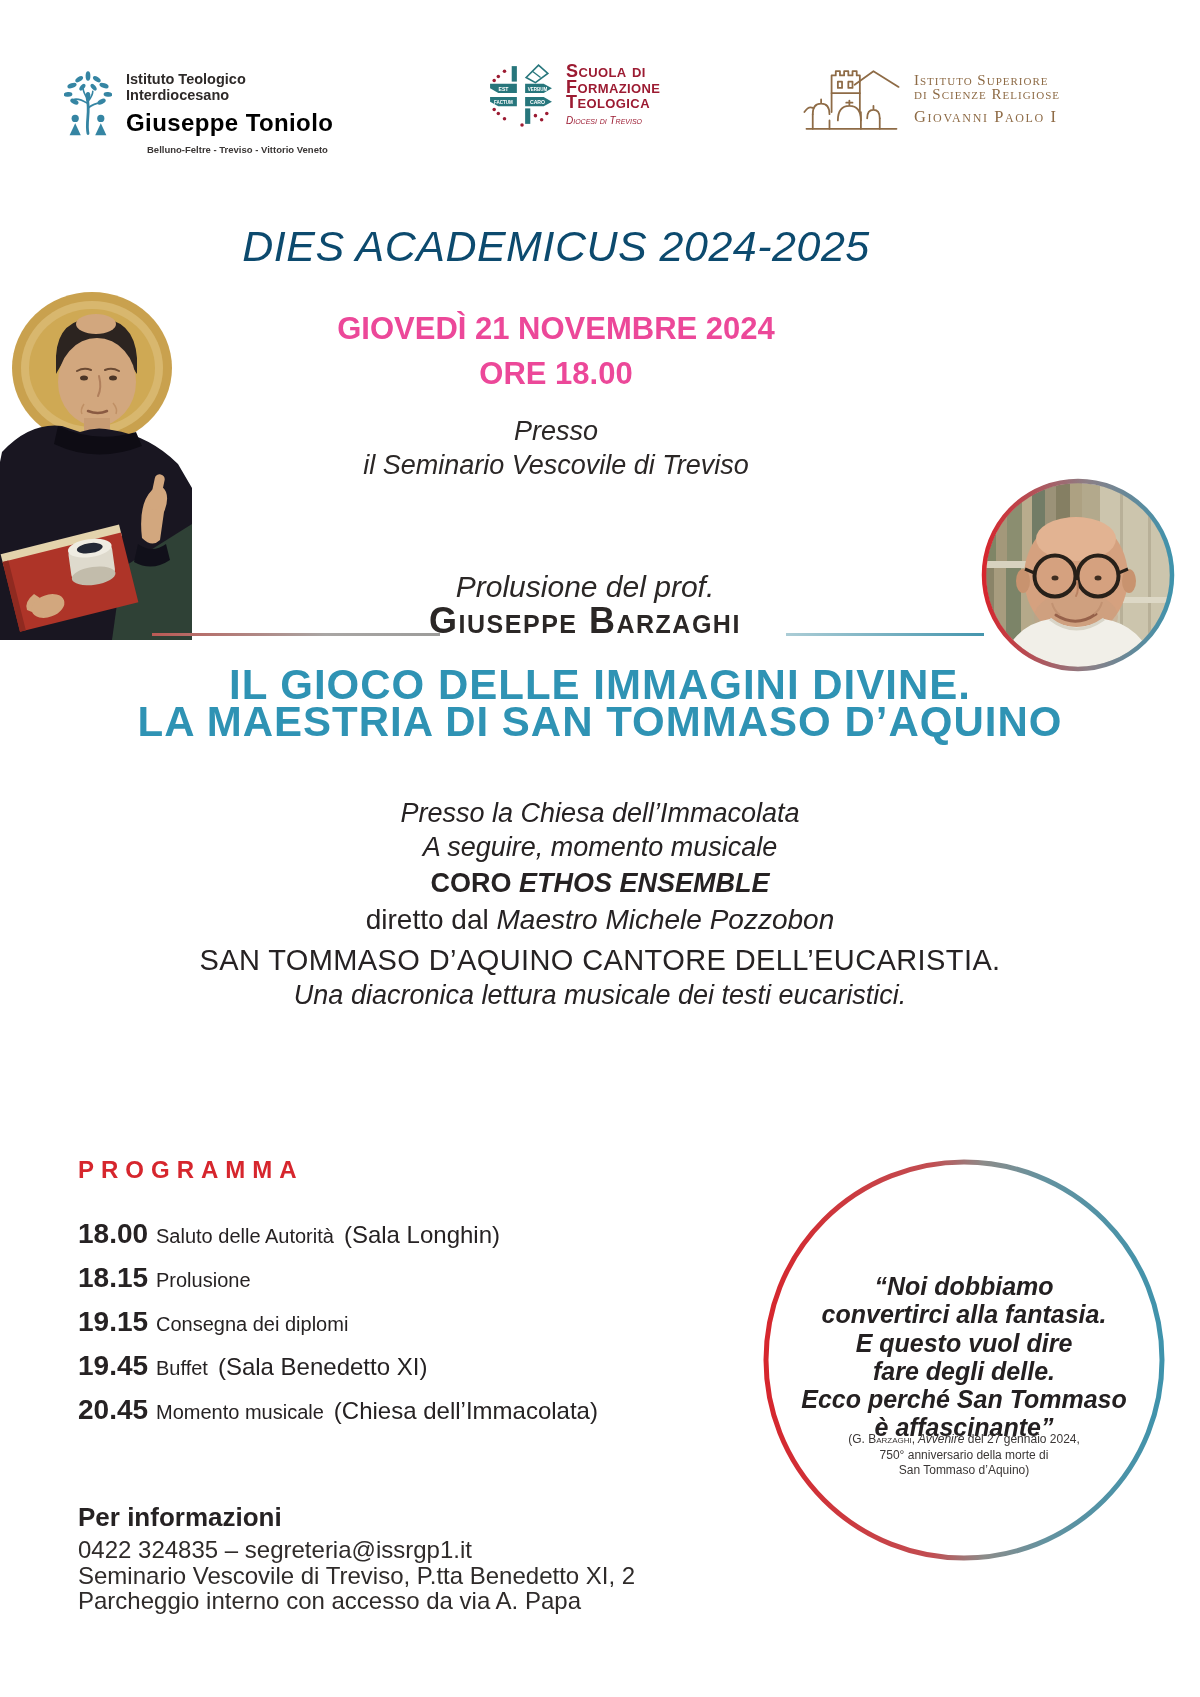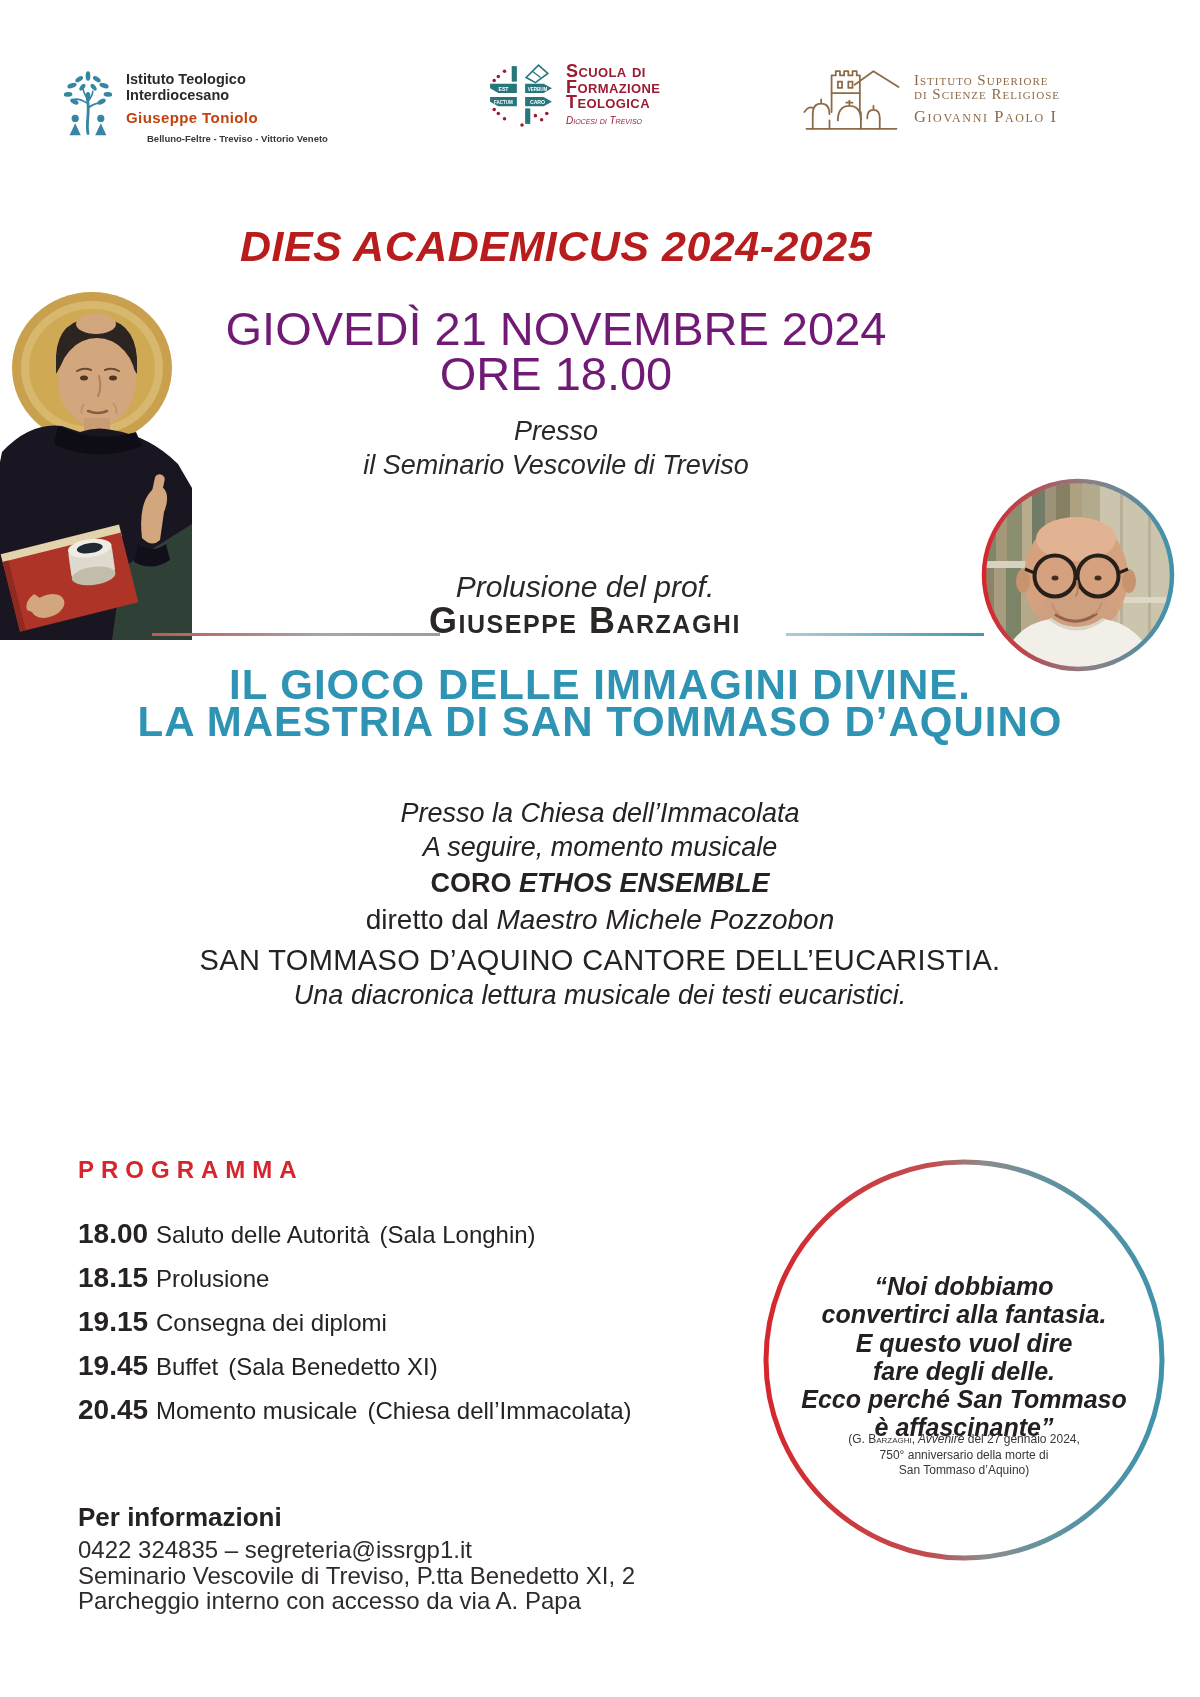--- a/index.html
+++ b/index.html
@@ -8,35 +8,35 @@
   .abs{position:absolute;}
   .tc{text-align:center;}
   .sc{font-variant:small-caps;}
   .it{font-style:italic;}
 
   
   .logo{position:absolute;display:flex;}
   .logo1{left:64px;top:64px;align-items:flex-start;}
   .logo1-text{margin-left:14px;margin-top:8px;}
   .l1line{font-size:14.5px;font-weight:bold;line-height:15.5px;color:#2e2a29;}
-  .l1name{font-size:15px;font-weight:bold;margin-top:6px;letter-spacing:.4px;color:#c2410c;}
+  .l1name{font-size:24px;font-weight:bold;margin-top:6px;letter-spacing:.4px;color:#000000;}
   .l1sub{font-size:9.5px;font-weight:bold;margin-top:7px;color:#3a3635;padding-left:21px;}
   .logo2{left:488px;top:62px;align-items:center;}
   .logo2-text{margin-left:12px;color:#9c1b32;}
   .l2line{font-size:18px;font-weight:bold;line-height:15.5px;font-variant:small-caps;letter-spacing:.4px;}
   .l2sub{font-size:10px;font-style:italic;font-variant:small-caps;margin-top:4px;}
   .logo3{left:802px;top:66px;align-items:center;}
   .logo3-text{margin-left:12px;color:#8e6b46;font-family:"Liberation Serif", serif;}
   .l3line{font-size:15px;line-height:14.5px;font-variant:small-caps;letter-spacing:1px;}
   .l3name{font-size:16.5px;font-variant:small-caps;letter-spacing:1.6px;margin-top:5px;}
 
   
-  .main-title{left:0;top:222px;width:1112px;font-size:43px;font-weight:bold;font-style:italic;
-              color:#b91c1c;letter-spacing:.5px;}
-  .date-block{left:0;top:306px;width:1112px;font-size:47px;font-weight:normal;line-height:45px;color:#701a75;}
+  .main-title{left:0;top:222px;width:1112px;font-size:43px;font-weight:normal;font-style:italic;
+              color:#0c4a6e;letter-spacing:.5px;}
+  .date-block{left:0;top:306px;width:1112px;font-size:31px;font-weight:bold;line-height:45px;color:#ec4899;}
   .venue-block{left:0;top:414px;width:1112px;font-size:27px;font-style:italic;line-height:34px;color:#2b2726;}
   .speaker-pre{left:0;top:570px;width:1170px;font-size:30px;font-style:italic;color:#2b2726;}
   .speaker-name{left:0;top:600px;width:1170px;font-size:36px;font-weight:bold;font-variant:small-caps;
                 letter-spacing:1.5px;color:#2b2726;}
   .rule{position:absolute;height:3px;top:633px;}
   .rule-left{left:152px;width:288px;background:linear-gradient(90deg,#bb5a55 0%,#a9a6a4 60%,#9c9c9a 100%);}
   .rule-right{left:786px;width:198px;background:linear-gradient(90deg,#accdd6 0%,#4495ad 100%);}
   .lecture{left:0;top:666px;width:1200px;font-size:42px;font-weight:bold;line-height:37px;
            color:#2f93b4;letter-spacing:1px;}
 
@@ -44,21 +44,21 @@
   .coro{left:10px;top:868px;width:1180px;font-size:27px;font-weight:bold;}
   .diretto{left:10px;top:904px;width:1180px;font-size:28px;}
   .concert{left:10px;top:944px;width:1180px;font-size:29px;letter-spacing:.4px;}
   .concert-sub{left:10px;top:980px;width:1180px;font-size:27px;font-style:italic;}
 
   
   .prog-head{left:78px;top:1156px;font-size:24px;font-weight:bold;letter-spacing:7px;color:#d6262d;}
   .prog-list{left:78px;top:1218px;width:620px;}
   .prog-row{display:flex;align-items:baseline;height:44px;}
   .prog-time{font-size:28px;font-weight:bold;width:78px;flex:none;}
-  .prog-label{font-size:24px;}
+  .prog-label{font-size:20px;}
   .prog-note{font-size:24px;margin-left:10px;}
 
   
   .qring{left:762px;top:1158px;}
   .qtext{left:768px;top:1272px;width:392px;font-size:25px;font-weight:bold;font-style:italic;
          line-height:28.3px;color:#242021;}
   .qattr{left:768px;top:1432px;width:392px;font-size:12px;line-height:15.5px;color:#3a3635;}
 
   
   .info-head{left:78px;top:1502px;font-size:26px;font-weight:bold;}

